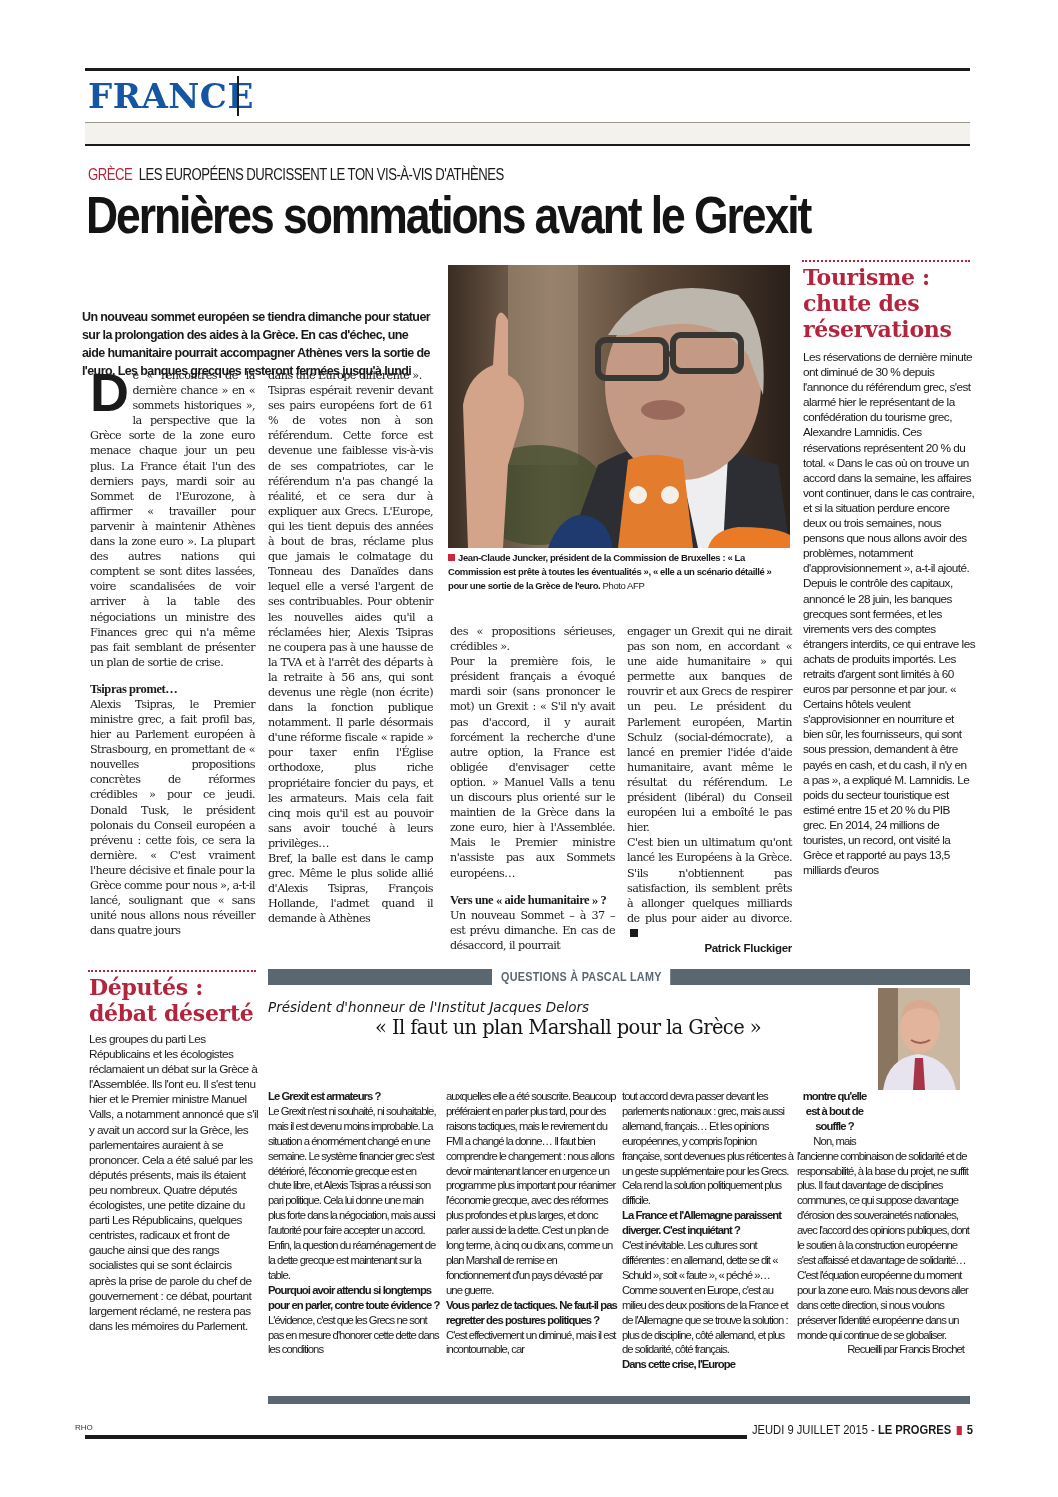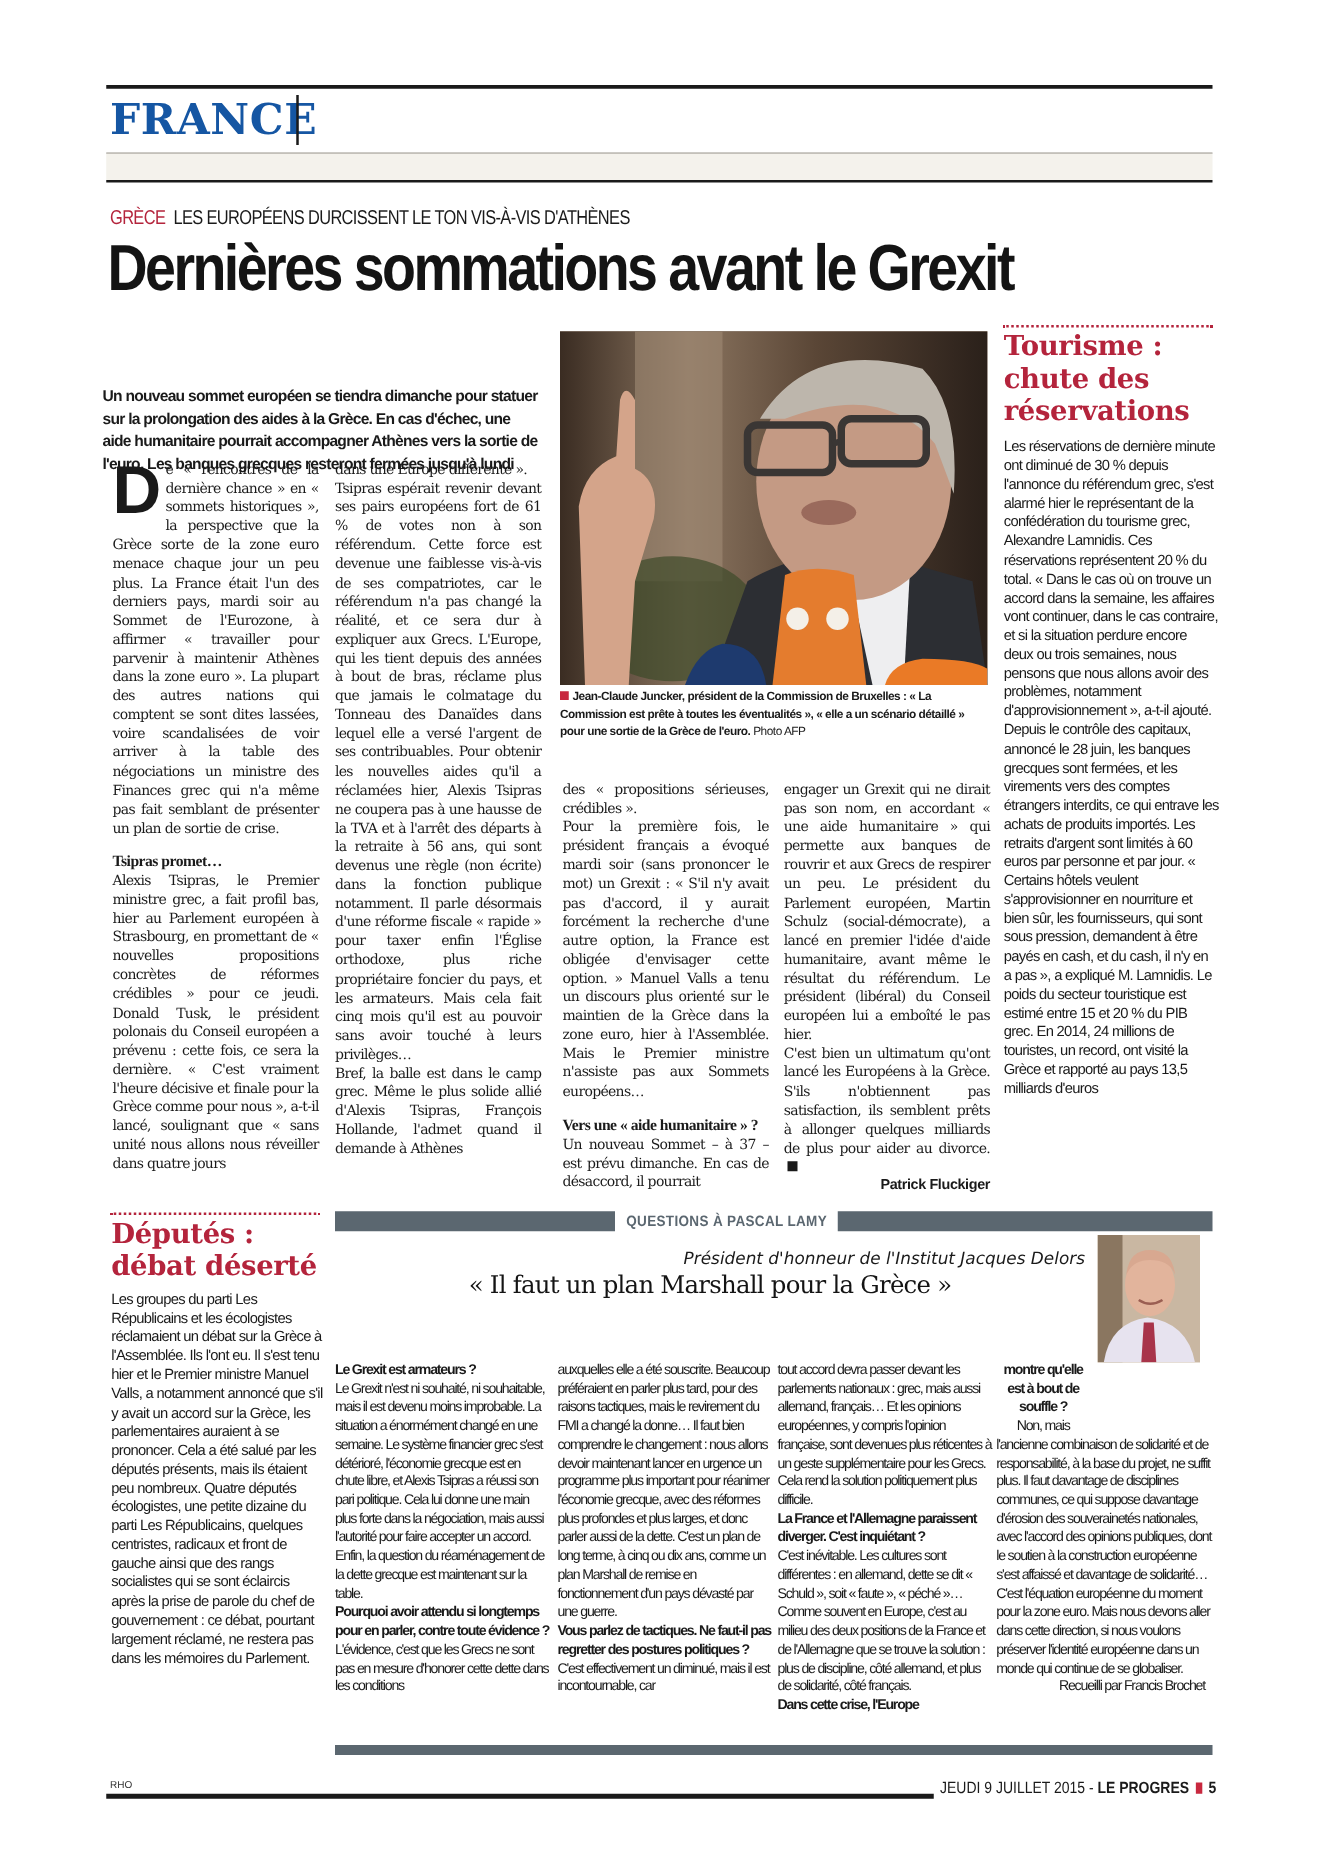--- a/index.html
+++ b/index.html
@@ -55,35 +55,35 @@
   .tour-text { left: 803px; top: 350px; width: 172px; }
 
   
   .dep-rule { left: 88px; top: 970px; width: 168px; }
   .dep-title { left: 89px; top: 974px; width: 170px; }
   .dep-text { left: 89px; top: 1032px; width: 170px; text-align: left; }
 
   
   .iv-bar { left: 268px; top: 969px; width: 702px; height: 16px; background: #5b6770; }
   .iv-label { left: 492px; top: 967px; height: 20px; padding: 0 10px; background: #ffffff; font-family: "Liberation Sans", sans-serif; font-weight: bold; font-size: 12px; line-height: 20px; color: #5b6770; letter-spacing: 0.3px; transform: scaleX(0.9); transform-origin: left; white-space: nowrap; }
-  .iv-sub { left: 268px; top: 998px; width: 600px; text-align: right; font-family: "DejaVu Sans", sans-serif; font-style: italic; font-size: 13.5px; line-height: 18px; color: #1a1a1a; }
+  .iv-sub { left: 268px; top: 998px; width: 600px; text-align: left; font-family: "DejaVu Sans", sans-serif; font-style: italic; font-size: 13.5px; line-height: 18px; color: #1a1a1a; }
   .iv-title { left: 268px; top: 1014px; width: 600px; text-align: center; font-family: "DejaVu Serif", serif; font-size: 19.5px; line-height: 28px; letter-spacing: -0.6px; color: #141414; }
   .iv-photo { left: 878px; top: 988px; width: 82px; height: 102px; background: #d8c8b8; overflow: hidden; }
   .iv-col { font-family: "Liberation Sans", sans-serif; font-size: 11.3px; line-height: 14.9px; letter-spacing: -0.95px; color: #1a1a1a; }
   .iv-col .q { font-weight: bold; }
   .iv-c1 { left: 268px; top: 1089px; width: 172px; }
   .iv-c2 { left: 446px; top: 1089px; width: 172px; }
   .iv-c3 { left: 622px; top: 1089px; width: 172px; }
   .iv-c4 { left: 797px; top: 1089px; width: 175px; }
   .iv-c4 .narrow { width: 75px; text-align: center; }
   .iv-sign { text-align: right; padding-right: 8px; }
   .iv-bottom { left: 268px; top: 1396px; width: 702px; height: 8px; background: #5b6770; }
 
   
-  .foot-code { left: 88px; top: 1423px; font-family: "Liberation Sans", sans-serif; font-size: 8px; color: #333; }
+  .foot-code { left: 75px; top: 1423px; font-family: "Liberation Sans", sans-serif; font-size: 8px; color: #333; }
   .foot-rule { left: 85px; top: 1435px; width: 662px; height: 4px; background: #1a1a1a; }
   .foot-text { left: 752px; top: 1421px; font-family: "Liberation Sans", sans-serif; font-size: 13px; line-height: 18px; color: #1a1a1a; white-space: nowrap; transform: scaleX(0.86); transform-origin: left; }
   .foot-text .paper { font-weight: bold; }
   .foot-text .sq { display: inline-block; width: 6px; height: 9px; background: #c8283f; margin: 0 6px; vertical-align: -1px; }
   .foot-text .pg { font-weight: bold; }
 </style>
 </head>
 <body>
 
 <div class="abs rule-top"></div>

